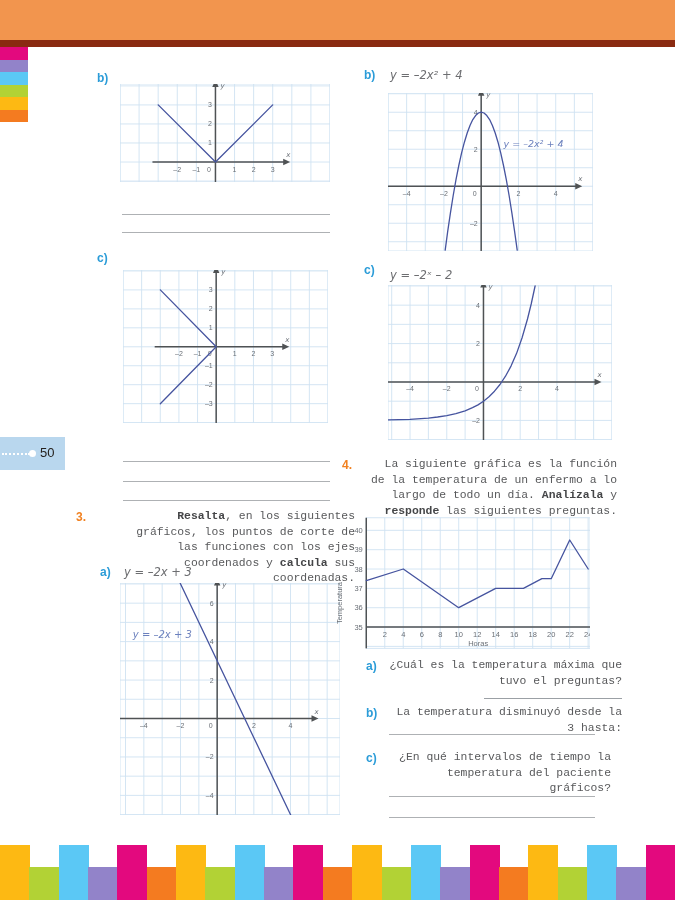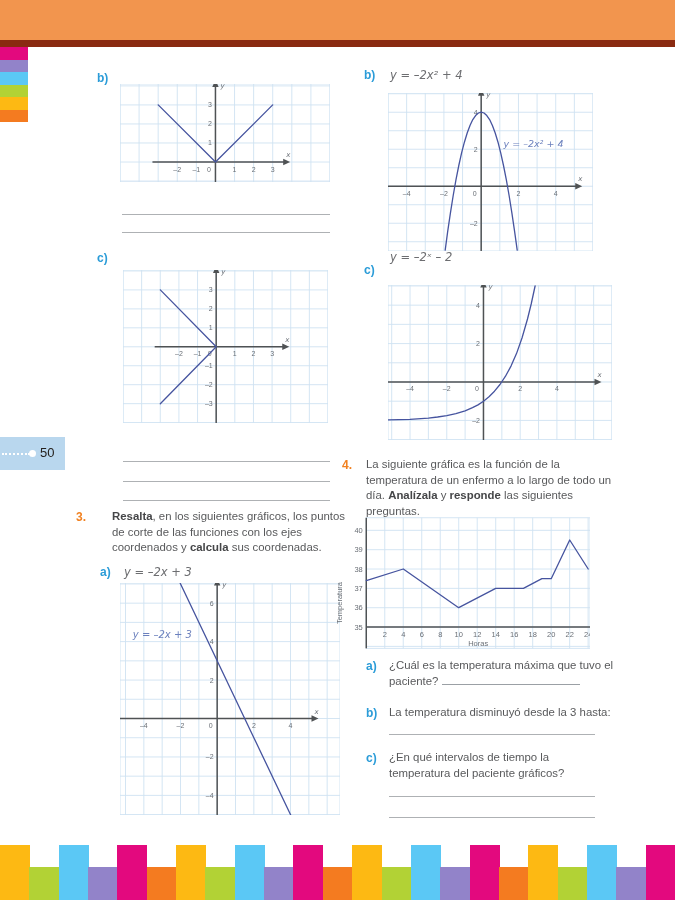--- a/index.html
+++ b/index.html
@@ -10,21 +10,21 @@
   .header-line{left:0;top:40px;width:675px;height:7px;}
   .tab{position:absolute;left:0;width:28px;height:12.5px;}
   .bbar{position:absolute;}
   .page-band{left:0;top:437px;width:65px;height:33px;}
   .dots{position:absolute;left:2px;top:16px;width:28px;border-top:2px dotted #fff;}
   .dot{position:absolute;left:29px;top:13px;width:7px;height:7px;border-radius:50%;background:#fff;}
   .pnum{position:absolute;left:40px;top:8px;font-size:13px;color:#25211e;}
   .letter{color:#2b9cd8;font-weight:bold;font-size:12px;}
   .num{color:#f1801f;font-weight:bold;font-size:12px;}
   .eq{font-family:"DejaVu Sans",sans-serif;font-style:italic;color:#6d6e71;font-size:11.5px;}
-  .body{color:#58595b;font-size:11.4px;line-height:15.5px;margin:0;text-align:left;}
+  .body{color:#58595b;font-size:11.4px;line-height:15.5px;margin:0;text-align:right;font-family:Liberation Mono, monospace;}
   .body b{color:#454648;}
   .ansline{border-bottom:1px solid #aeb1b4;height:0;}
   .blank{display:inline-block;border-bottom:1px solid #9ba0a5;width:138px;height:9px;}
   .graph{position:absolute;}
 </style>
 </head>
 <body>
 
 <div class="page">
 
@@ -43,21 +43,21 @@
     <span class="dots"></span>
     <span class="dot"></span>
     <span class="pnum">50</span>
   </div>
 
   <span class="abs letter" style="left:97px;top:71px">b)</span>
   <span class="abs letter" style="left:364px;top:68px">b)</span>
   <span class="abs eq" style="left:390px;top:68px">y = –2x² + 4</span>
   <span class="abs letter" style="left:97px;top:251px">c)</span>
   <span class="abs letter" style="left:364px;top:263px">c)</span>
-  <span class="abs eq" style="left:390px;top:250px">y = –2ˣ – 2</span>
+  <span class="abs eq" style="left:390px;top:268px">y = –2ˣ – 2</span>
 
   <div class="graph" style="left: 120px; top: 84px;"><svg width="210" height="98">
         <rect x="0" y="0" width="210" height="98" fill="none" stroke="#cfe2f2" stroke-width="0.9"></rect>
         <line x1="0" y1="98" x2="0" y2="0" stroke="#cfe2f2" stroke-width="0.9"></line>
         <line x1="19.09090909090909" y1="98" x2="19.09090909090909" y2="0" stroke="#cfe2f2" stroke-width="0.9"></line>
         <line x1="38.18181818181818" y1="98" x2="38.18181818181818" y2="0" stroke="#cfe2f2" stroke-width="0.9"></line>
         <line x1="57.272727272727266" y1="98" x2="57.272727272727266" y2="0" stroke="#cfe2f2" stroke-width="0.9"></line>
         <line x1="76.36363636363636" y1="98" x2="76.36363636363636" y2="0" stroke="#cfe2f2" stroke-width="0.9"></line>
         <line x1="95.45454545454545" y1="98" x2="95.45454545454545" y2="0" stroke="#cfe2f2" stroke-width="0.9"></line>
         <line x1="114.54545454545453" y1="98" x2="114.54545454545453" y2="0" stroke="#cfe2f2" stroke-width="0.9"></line>
@@ -314,21 +314,21 @@
 
   <span class="abs num" style="left:76px;top:510px">3.</span>
   <p class="abs body" style="left:112px;top:509px;width:243px"><b>Resalta</b><span>, en los siguientes gráficos, los puntos de corte de las funciones con los ejes coordenados y </span><b>calcula</b><span> sus coordenadas.</span></p>
   <span class="abs letter" style="left:100px;top:565px">a)</span>
   <span class="abs eq" style="left:124px;top:565px">y = –2x + 3</span>
 
   <span class="abs num" style="left:342px;top:458px">4.</span>
   <p class="abs body" style="left:366px;top:457px;width:251px"><span>La siguiente gráfica es la función de la temperatura de un enfermo a lo largo de todo un día. </span><b>Analízala</b><span> y </span><b>responde</b><span> las siguientes preguntas.</span></p>
 
   <span class="abs letter" style="left:366px;top:659px">a)</span>
-  <p class="abs body" style="left:389px;top:658px;width:233px"><span>¿Cuál es la temperatura máxima que tuvo el paciente? </span><span class="blank"></span></p>
+  <p class="abs body" style="left:389px;top:658px;width:233px"><span>¿Cuál es la temperatura máxima que tuvo el preguntas? </span><span class="blank"></span></p>
 
   <span class="abs letter" style="left:366px;top:706px">b)</span>
   <p class="abs body" style="left:389px;top:705px;width:233px">La temperatura disminuyó desde la 3 hasta:</p>
   <div class="abs ansline" style="left:389px;top:734px;width:206px"></div>
 
   <span class="abs letter" style="left:366px;top:751px">c)</span>
   <p class="abs body" style="left:389px;top:750px;width:222px">¿En qué intervalos de tiempo la temperatura del paciente gráficos?</p>
   <div class="abs ansline" style="left:389px;top:796px;width:206px"></div>
   <div class="abs ansline" style="left:389px;top:817px;width:206px"></div>
 

